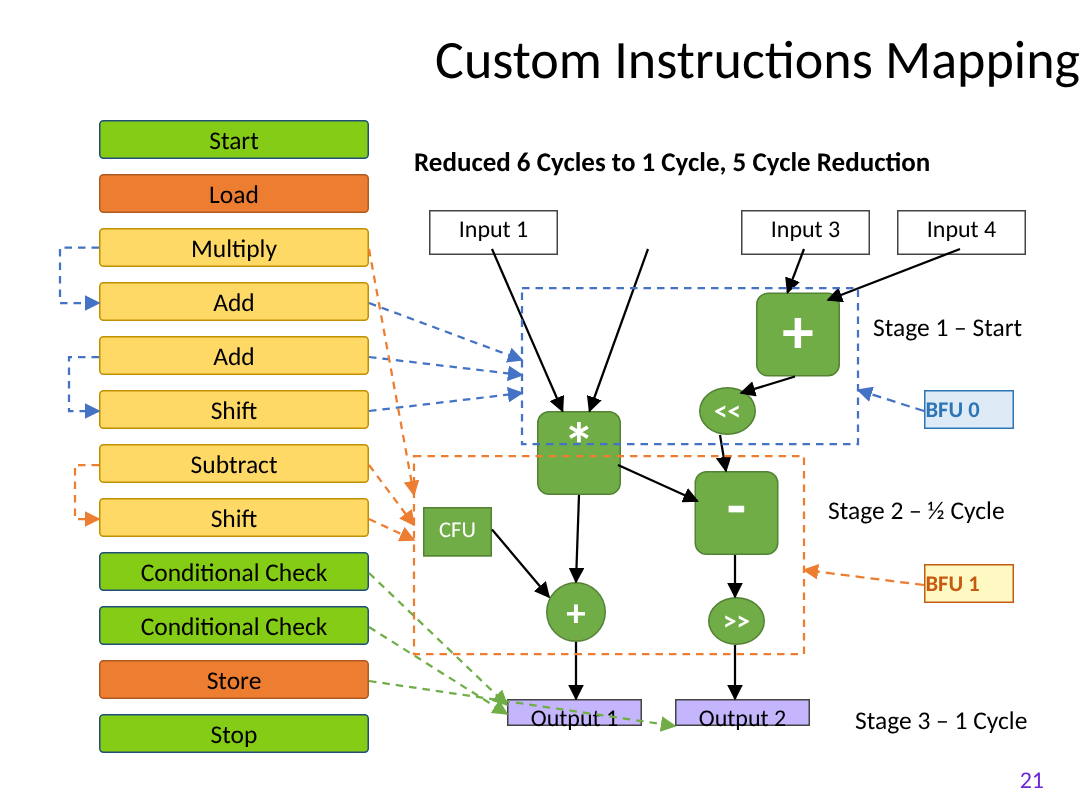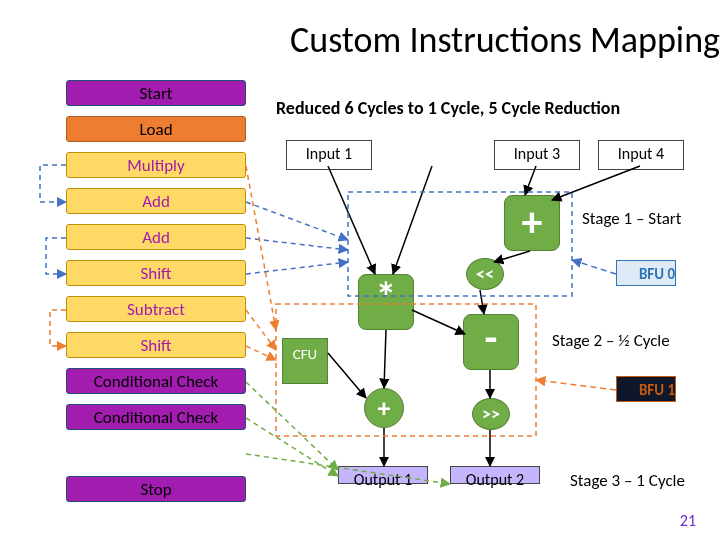--- a/index.html
+++ b/index.html
@@ -2,36 +2,36 @@
 <html><head>
 <meta charset="utf-8">
 <style>
   html,body{margin:0;padding:0;width:720px;height:540px;background:#fff;font-family:"Calibri","Segoe UI",Arial,sans-serif;color:#000}
   .slide{position:relative;width:720px;height:540px}
   .title{position:absolute;top:18px;left:0;width:720px;text-align:right;font-size:36px;font-weight:400}
   .subtitle{position:absolute;top:97px;left:276px;font-size:18px;font-weight:700}
   .pagenum{position:absolute;bottom:10px;right:24px;font-size:16px;color:#6d28d9}
 
   .step{position:absolute;left:66px;width:180px;height:26px;border:1.5px solid;border-radius:3px;text-align:center;font-size:17px;line-height:26px;box-sizing:border-box}
-  .step.white{background:#a21caf;border-color:#1f4e79;color:#000}
+  .step.white{background:#84cc16;border-color:#1f4e79;color:#000}
   .step.orange{background:#ed7d31;border-color:#ae5a21;color:#000}
-  .step.yellow{background:#ffd966;border-color:#bf9000;color:#a21caf}
+  .step.yellow{background:#ffd966;border-color:#bf9000;color:#000000}
 
   .input-box{position:absolute;width:86px;height:30px;border:1.5px solid #444;background:#fff;text-align:center;font-size:16px;line-height:26px;box-sizing:border-box}
   .output-box{position:absolute;width:90px;height:18px;border:1.5px solid #444;background:#c4b5fd;text-align:center;font-size:16px;line-height:26px;box-sizing:border-box}
 
   .op{position:absolute;border:1.5px solid #548235;background:#70ad47;color:#fff;text-align:center;box-sizing:border-box;font-weight:700}
   .op.circle{border-radius:50%}
-  .cfu{position:absolute;width:46px;height:46px;border:1.5px solid #548235;background:#70ad47;color:#fff;text-align:center;font-size:15px;line-height:30px;box-sizing:border-box;font-weight:400}
+  .cfu{position:absolute;width:46px;height:33px;border:1.5px solid #548235;background:#70ad47;color:#fff;text-align:center;font-size:15px;line-height:30px;box-sizing:border-box;font-weight:400}
 
   .stage-lbl{position:absolute;font-size:17px;color:#000}
 
-  .bfu{position:absolute;width:60px;height:26px;border:1.5px solid;text-align:right;font-size:15px;line-height:26px;box-sizing:border-box;font-weight:700}
+  .bfu{position:absolute;width:60px;height:26px;border:1.5px solid;text-align:left;font-size:15px;line-height:26px;box-sizing:border-box;font-weight:700}
   .bfu0{background:#deebf7;border-color:#2e75b6;color:#2e75b6}
-  .bfu1{background:#0f172a;border-color:#c55a11;color:#c55a11}
+  .bfu1{background:#fef9c3;border-color:#c55a11;color:#c55a11}
 
   svg{position:absolute;top:0;left:0;width:720px;height:540px;pointer-events:none}
 </style>
 </head>
 <body>
 <div class="slide">
 
 <div class="title">Custom Instructions Mapping</div>
 <div class="subtitle">Reduced 6 Cycles to 1 Cycle, 5 Cycle Reduction</div>
 <div class="pagenum">21</div>
@@ -39,20 +39,21 @@
 <div class="step white" style="top:80px">Start</div>
 <div class="step orange" style="top:116px">Load</div>
 <div class="step yellow" style="top:152px">Multiply</div>
 <div class="step yellow" style="top:188px">Add</div>
 <div class="step yellow" style="top:224px">Add</div>
 <div class="step yellow" style="top:260px">Shift</div>
 <div class="step yellow" style="top:296px">Subtract</div>
 <div class="step yellow" style="top:332px">Shift</div>
 <div class="step white" style="top:368px">Conditional Check</div>
 <div class="step white" style="top:404px">Conditional Check</div>
+<div class="step orange" style="top:440px">Store</div>
 <div class="step white" style="top:476px">Stop</div>
 
 <div class="input-box" style="top:140px;left:286px">Input 1</div>
 <div class="input-box" style="top:140px;left:494px">Input 3</div>
 <div class="input-box" style="top:140px;left:598px">Input 4</div>
 
 <div class="op" style="top:195px;left:504px;width:56px;height:56px;border-radius:8px;font-size:42px;line-height:52px">+</div>
 <div class="op circle" style="top:258px;left:466px;width:38px;height:32px;font-size:18px;line-height:30px">&lt;&lt;</div>
 <div class="op" style="top:274px;left:358px;width:56px;height:56px;border-radius:8px;font-size:42px;line-height:46px">*</div>
 <div class="op" style="top:314px;left:463px;width:56px;height:56px;border-radius:8px;font-size:42px;line-height:46px">-</div>

